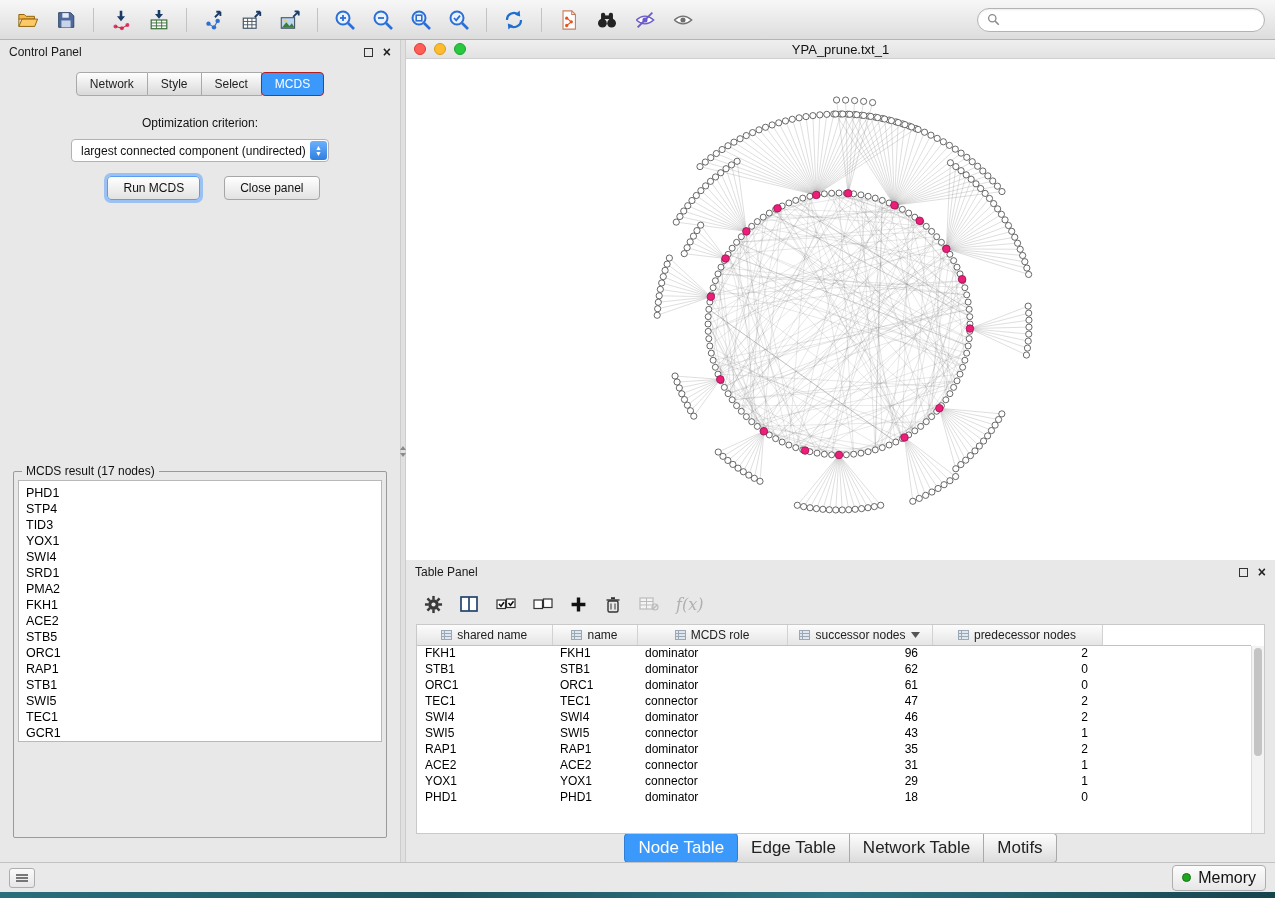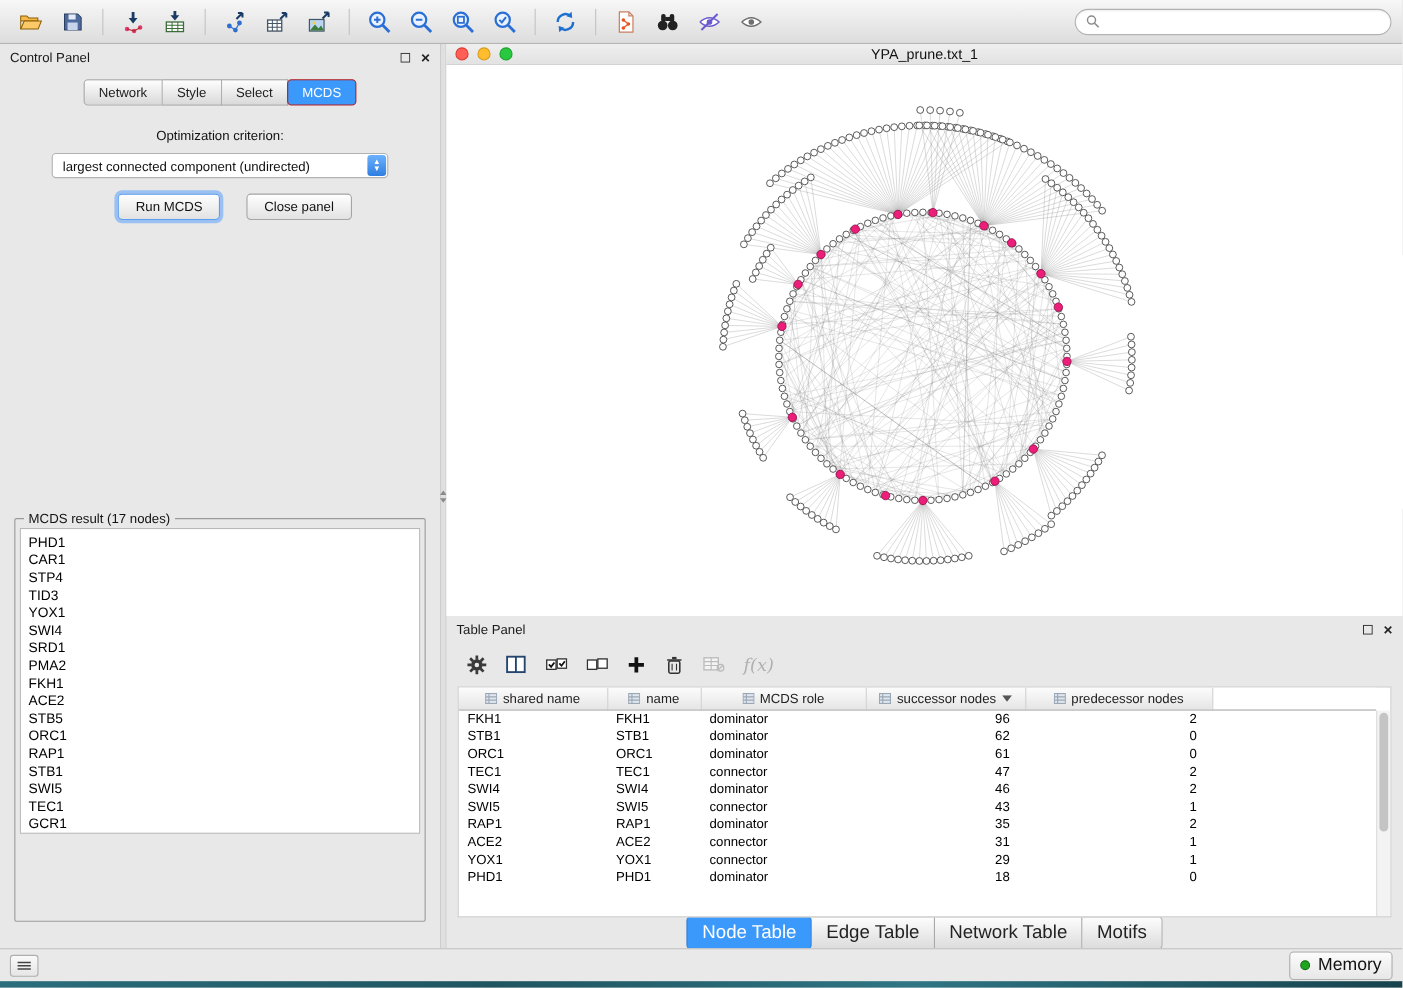--- a/index.html
+++ b/index.html
@@ -20,21 +20,21 @@
   .panel-header{height:24px;flex:0 0 auto;display:flex;align-items:center;padding:0 9px;font-size:12px;color:#1a1a1a;}
   .win-icons{margin-left:auto;display:flex;gap:10px;align-items:center;}
   .close-x{font-size:14px;font-weight:bold;color:#222;line-height:12px;}
 
   .ctabs{display:flex;justify-content:center;padding:8px 0 6px;}
   .ctab{font-size:12px;padding:4px 13px;border:1px solid #a9a9a9;border-left:none;background:linear-gradient(#fefefe,#d9d9d9);color:#222;}
   .ctab:first-child{border-left:1px solid #a9a9a9;border-radius:4px 0 0 4px;}
   .ctab.selected{background:#3b99fc;color:#fff;border:1px solid #b91c1c;border-radius:4px;margin-left:-1px;}
 
   .opt-label{text-align:center;font-size:12px;margin-top:14px;color:#111;}
-  .criterion{margin:9px auto 0;width:306px;height:23px;background:#fff;border:1px solid #b2b2b2;border-radius:4px;display:flex;align-items:center;font-size:12px;padding-left:9px;position:relative;color:#111;}
+  .criterion{margin:9px auto 0;width:258px;height:23px;background:#fff;border:1px solid #b2b2b2;border-radius:4px;display:flex;align-items:center;font-size:12px;padding-left:9px;position:relative;color:#111;}
   .criterion .stepper{position:absolute;right:1px;top:1px;bottom:1px;width:17px;background:linear-gradient(#6cb1fd,#2f7fe0);border-radius:3px;color:#fff;display:flex;flex-direction:column;align-items:center;justify-content:center;font-size:7px;line-height:6px;}
   .btnrow{display:flex;justify-content:center;gap:24px;margin-top:14px;margin-left:27px;}
   .pbtn{font-size:12px;padding:4px 15px;border:1px solid #a6a6a6;border-radius:4px;background:linear-gradient(#ffffff,#e2e2e2);color:#111;}
   .pbtn.focused{box-shadow:0 0 0 3px rgba(90,160,250,.55);border-color:#5a9ef0;}
 
   fieldset.mcds-box{margin:auto 13px 24px;height:374px;border:1px solid #9a9a9a;border-radius:2px;padding:2px 4px 5px;display:flex;flex-direction:column;background:#e8e8e8;}
   fieldset.mcds-box legend{font-size:12px;padding:0 4px;margin-left:4px;color:#111;}
   .mcds-list{flex:1;background:#fff;border:1px solid #b8b8b8;overflow:hidden;padding:4px 0 0 7px;}
   .mcds-item{font-size:12.5px;line-height:16px;color:#000;}
 
@@ -258,21 +258,20 @@
           </span>
       </div>
       <div class="btnrow">
         <button class="pbtn focused">Run MCDS</button>
         <button class="pbtn">Close panel</button>
       </div>
       <fieldset class="mcds-box">
         <legend>MCDS result (17 nodes)</legend>
         <div class="mcds-list">
             <div class="mcds-item">PHD1</div>
-            <div class="mcds-item">CAR1</div>
             <div class="mcds-item">STP4</div>
             <div class="mcds-item">TID3</div>
             <div class="mcds-item">YOX1</div>
             <div class="mcds-item">SWI4</div>
             <div class="mcds-item">SRD1</div>
             <div class="mcds-item">PMA2</div>
             <div class="mcds-item">FKH1</div>
             <div class="mcds-item">ACE2</div>
             <div class="mcds-item">STB5</div>
             <div class="mcds-item">ORC1</div>

